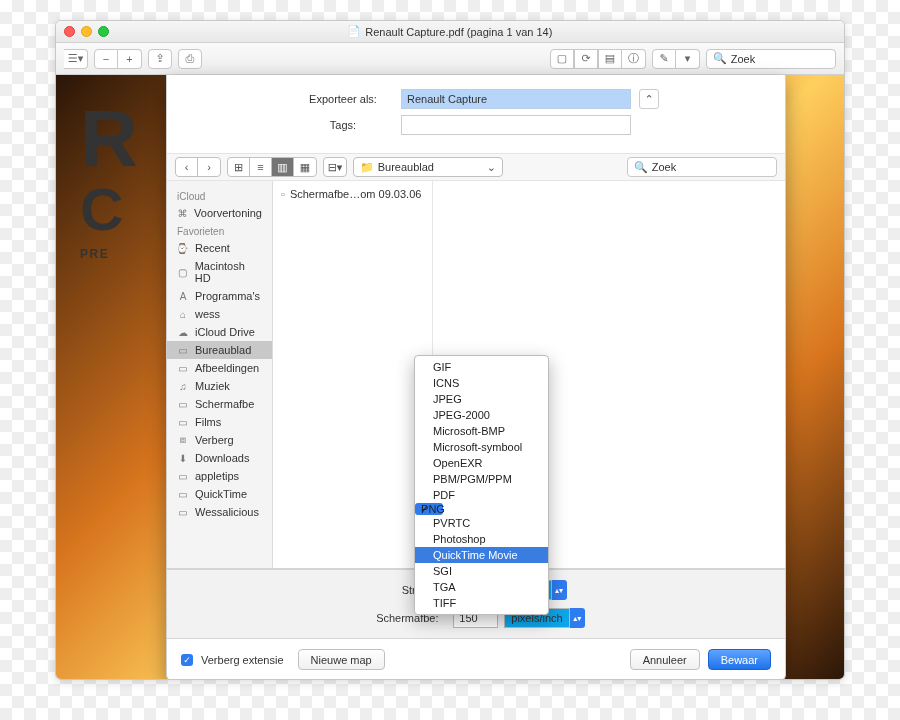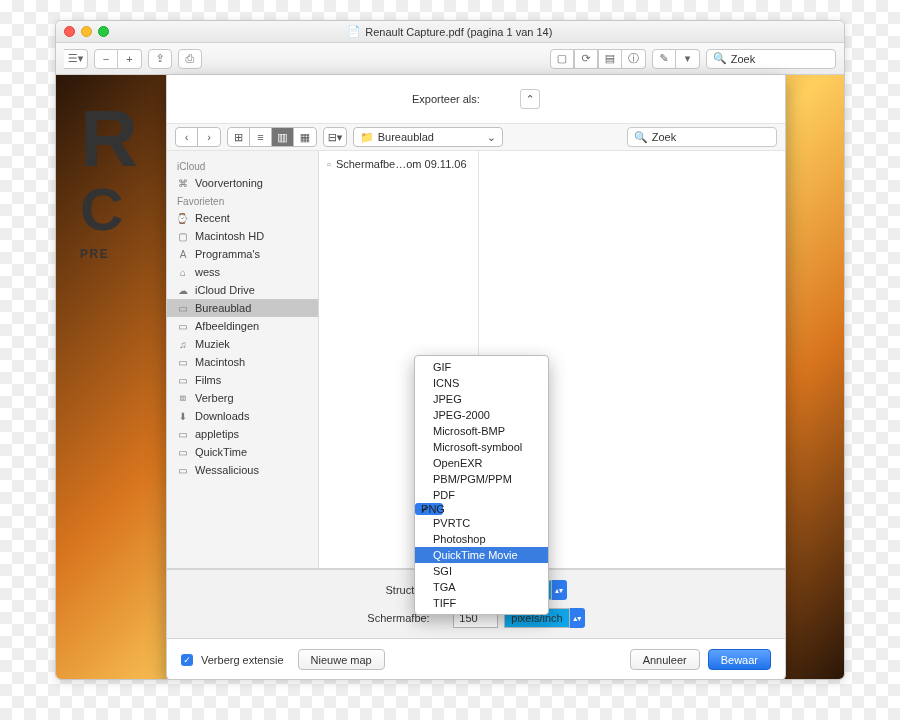--- a/index.html
+++ b/index.html
@@ -17,31 +17,31 @@
 .tgrp{display:flex}.tgrp .tbtn{border-radius:0}.tgrp .tbtn:first-child{border-radius:4px 0 0 4px}.tgrp .tbtn:last-child{border-radius:0 4px 4px 0;border-left:0}
 .tspace{flex:1}
 .searchpill{height:20px;width:130px;background:#fff;border:1px solid #c8c8c8;border-radius:4px;display:flex;align-items:center;padding:0 6px;color:#999;gap:4px}
 .content{position:relative;height:calc(100% - 54px);background:linear-gradient(135deg,#2a1608 0%,#d8751e 35%,#ffcf5e 55%,#d8751e 75%,#2a1608 100%);padding:0 14px}
 .bgtxt{position:absolute;left:24px;top:30px;color:#111;font-weight:900}
 .bgtxt .big{font-size:80px;line-height:.85}
 .bgtxt .mid{font-size:60px;line-height:.9;margin-top:10px}
 .bgtxt .sm{font-size:12px;letter-spacing:1.5px;margin-top:10px}
 .sheet{position:absolute;left:110px;top:0;width:620px;height:606px;background:#fff;border:1px solid #cfcfcf;border-top:none;border-radius:0 0 6px 6px;box-shadow:0 8px 20px rgba(0,0,0,.35);display:flex;flex-direction:column}
 .exportrow{display:flex;align-items:center;gap:8px;padding:14px 20px 4px;justify-content:center}
-.lab{text-align:left;width:100px;color:#333}
+.lab{text-align:center;width:100px;color:#333}
 .txtin{height:20px;border:1px solid #b9cfe9;background:#fff;padding:0 5px;width:230px}
 .txtin.sel{background:#b6d5f9}
 .expand{width:20px;height:20px;border:1px solid #ccc;border-radius:3px;background:#fff;display:flex;align-items:center;justify-content:center;color:#555}
 .finderbar{height:28px;border-top:1px solid #e4e4e4;border-bottom:1px solid #e4e4e4;background:#f7f7f7;display:flex;align-items:center;padding:0 8px;gap:6px;margin-top:10px}
 .seg{display:flex;height:20px;border:1px solid #c0c0c0;border-radius:4px;overflow:hidden;background:#fff}
 .seg>div{width:22px;display:flex;align-items:center;justify-content:center;border-right:1px solid #c0c0c0;color:#555}
 .seg>div:last-child{border-right:0}.seg>div.on{background:#757575;color:#fff}
 .locdrop{height:20px;width:150px;border:1px solid #c0c0c0;border-radius:4px;background:#fff;display:flex;align-items:center;padding:0 6px;gap:4px}
 .finder{flex:1;display:flex;min-height:0;border-bottom:1px solid #d4d4d4}
-.sidebar{width:152px;background:#f4f4f4;border-right:1px solid #dcdcdc;padding:6px 0;overflow:hidden}
+.sidebar{width:106px;background:#f4f4f4;border-right:1px solid #dcdcdc;padding:6px 0;overflow:hidden}
 .sbh{color:#888;font-size:10px;padding:4px 10px 2px;font-weight:500}
 .sbi{display:flex;align-items:center;gap:6px;padding:3px 10px;color:#444}
 .sbi.sel{background:#c8c8c8}
 .sic{width:12px;height:12px;display:inline-flex;align-items:center;justify-content:center;color:#7a7a7a;font-size:10px}
 .filecol{width:160px;border-right:1px solid #e6e6e6;padding:4px 0}
 .fitem{padding:3px 8px;color:#444;display:flex;gap:5px;align-items:center}
 .bottom{background:#f2f2f2;border-top:1px solid #d4d4d4;padding:10px 20px;display:flex;flex-direction:column;gap:8px}
 .brow{display:flex;align-items:center;gap:6px;justify-content:center}
 .combo{height:20px;display:flex;align-items:center}
 .combo .cv{border:1px solid #bbb;background:#0ea5e9;height:20px;padding:0 6px;display:flex;align-items:center;min-width:60px}
@@ -101,21 +101,27 @@
   <div class="content">
     <div class="bgtxt">
       <div class="big">R</div>
       <div class="mid">C</div>
       <div class="sm">PRE</div>
     </div>
 
     <div class="sheet">
       <div class="exportrow">
         <span class="lab">Exporteer als:</span>
+        <input class="txtin sel" value="Renault Capture" style="">
         <div class="expand">⌃</div>
+      </div>
+      <div class="exportrow" style="padding-top:2px;padding-bottom:8px">
+        <span class="lab">Tags:</span>
+        <input class="txtin" style="background: rgb(255, 255, 255); border-color: rgb(204, 204, 204);" value="">
+        <div style="width:20px"></div>
       </div>
 
       <div class="finderbar">
         <div class="seg">
           <div>‹</div>
           <div>›</div>
         </div>
         <div class="seg">
           <div>⊞</div>
           <div>≡</div>
@@ -172,21 +178,21 @@
             <div class="sbi">
               <span class="sic">▭</span>
               <span>Afbeeldingen</span>
             </div>
             <div class="sbi">
               <span class="sic">♫</span>
               <span>Muziek</span>
             </div>
             <div class="sbi">
               <span class="sic">▭</span>
-              <span>Macintosh</span>
+              <span>Schermafbe</span>
             </div>
             <div class="sbi">
               <span class="sic">▭</span>
               <span>Films</span>
             </div>
             <div class="sbi">
               <span class="sic">⧈</span>
               <span>Verberg</span>
             </div>
             <div class="sbi">
@@ -202,21 +208,21 @@
               <span>QuickTime</span>
             </div>
             <div class="sbi">
               <span class="sic">▭</span>
               <span>Wessalicious</span>
             </div>
           </div>
         <div class="filecol" id="fc">
             <div class="fitem">
               <span style="color:#999">▫</span>
-              <span>Schermafbe…om 09.11.06</span>
+              <span>Schermafbe…om 09.03.06</span>
             </div>
           </div>
         <div style="flex:1"></div>
       </div>
 
       <div class="bottom">
         <div class="brow">
           <span class="lab" style="width:80px">Structuur:</span>
           <div class="combo">
             <div class="cv" style="min-width:80px">PNG</div>

